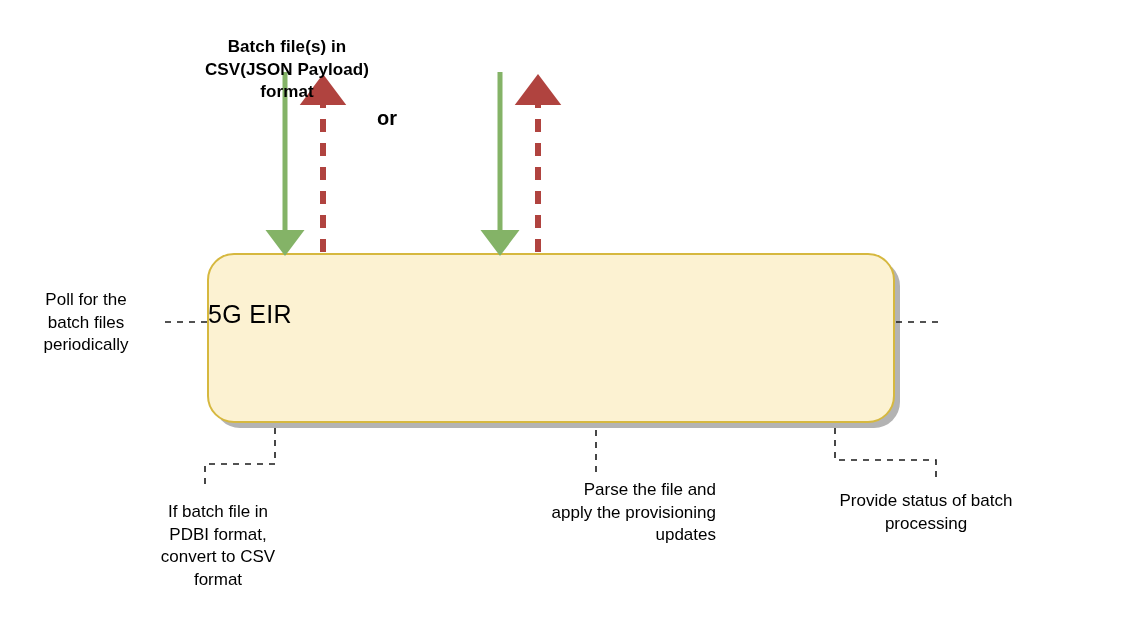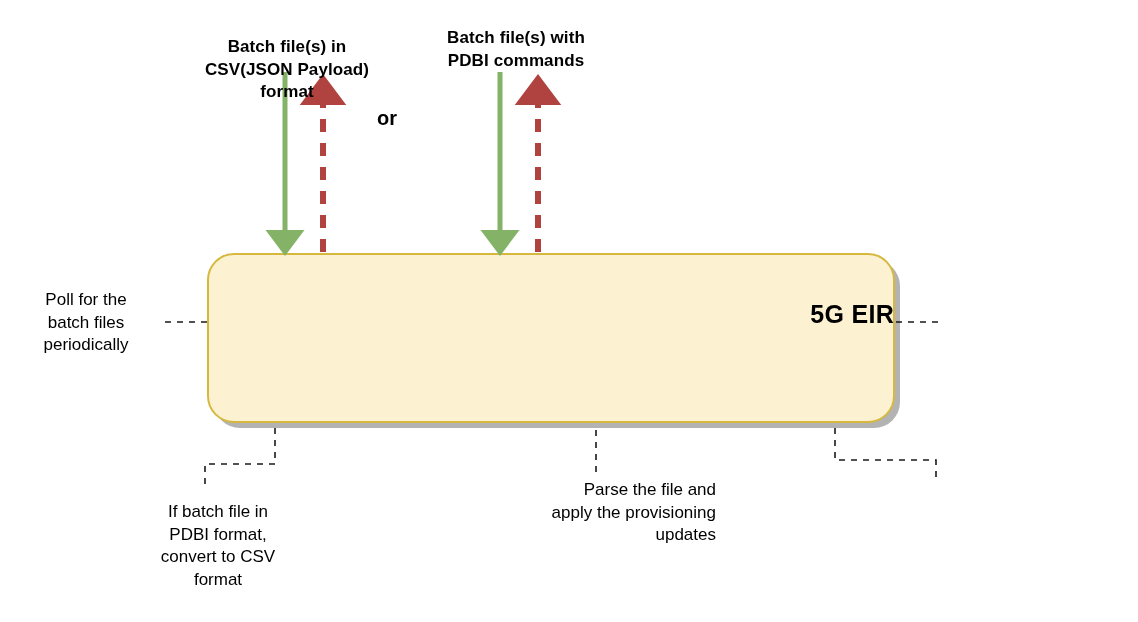--- a/index.html
+++ b/index.html
@@ -50,23 +50,23 @@
   }
   .lbl-or {
     font-size: 20px;
     font-weight: bold;
   }
   #box-title {
     position: absolute;
     left: 208px;
     top: 300px;
     width: 686px;
-    text-align: right;
+    text-align: left;
     font-size: 25px;
-    font-weight: bold;
+    font-weight: normal;
     letter-spacing: 0.3px;
   }
   #label-csv-source   { left: 172px; top: 16px;  width: 230px; margin-top: 20px; }
   #label-pdbi-source  { left: 418px; top: 27px;  width: 196px; }
   #label-or           { left: 352px; top: 105px; width: 70px;  }
   #label-poll         { left: 12px;  top: 289px; width: 148px; }
   #label-reports      { left: 928px; top: 300px; width: 200px; }
   #label-convert      { left: 118px; top: 501px; width: 200px; }
   #label-parse        { left: 478px; top: 479px; width: 238px; text-align: right; }
   #label-status       { left: 806px; top: 490px; width: 240px; }
@@ -107,33 +107,33 @@
 
     <path d="M835,428 L835,460 L936,460 L936,481" fill="none" stroke="#1a1a1a" stroke-width="1.6" stroke-dasharray="6,6"></path>
   </svg>
 
   <div id="box-title">5G EIR</div>
 
   <div class="lbl lbl-top" id="label-csv-source">Batch file(s) in
 CSV(JSON Payload)
 format</div>
 
-  <div class="lbl lbl-top" id="label-pdbi-source">Batch file(s) with
-PDBI commands</div>
 
   <div class="lbl lbl-or" id="label-or">or</div>
 
   <div class="lbl lbl-side" id="label-poll">Poll for the
 batch files
 periodically</div>
 
 
   <div class="lbl lbl-bottom" id="label-convert">If batch file in
 PDBI format,
 convert to CSV
 format</div>
 
   <div class="lbl lbl-bottom" id="label-parse">Parse the file and
 apply the provisioning
 updates</div>
 
+  <div class="lbl lbl-bottom" id="label-status">Provide status of batch
+processing</div>
 
 </div>
 
 </body></html>

